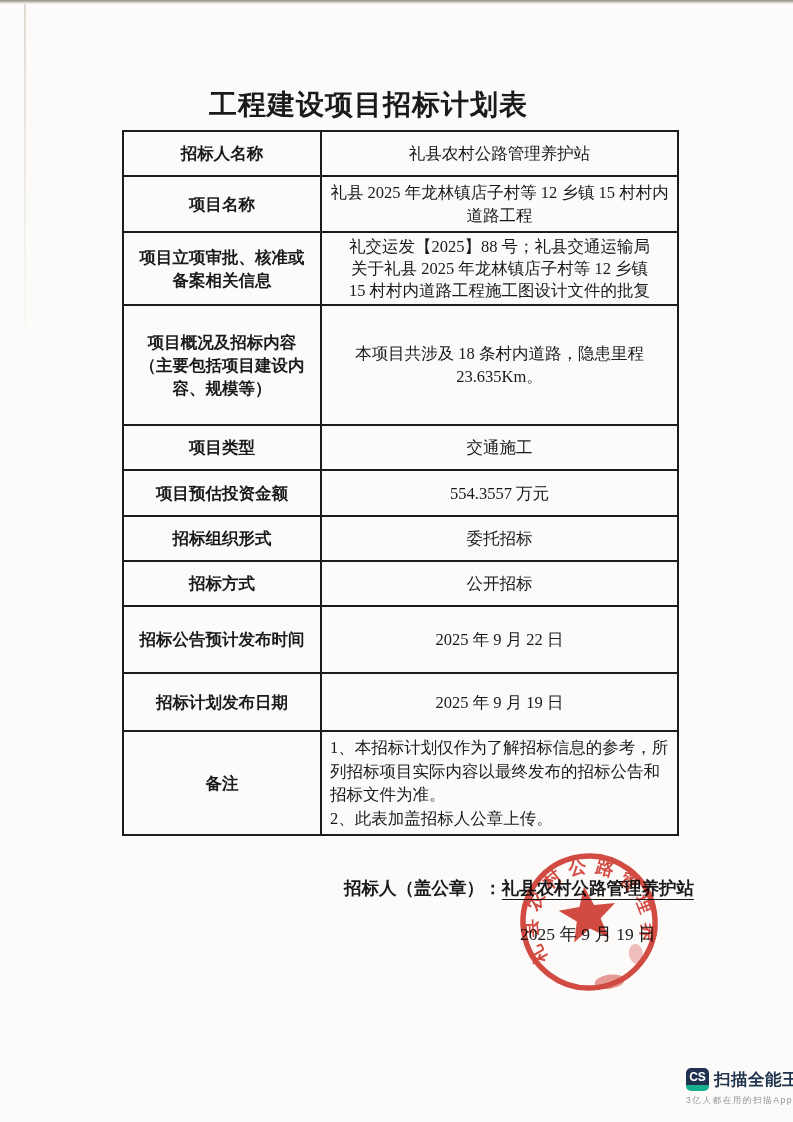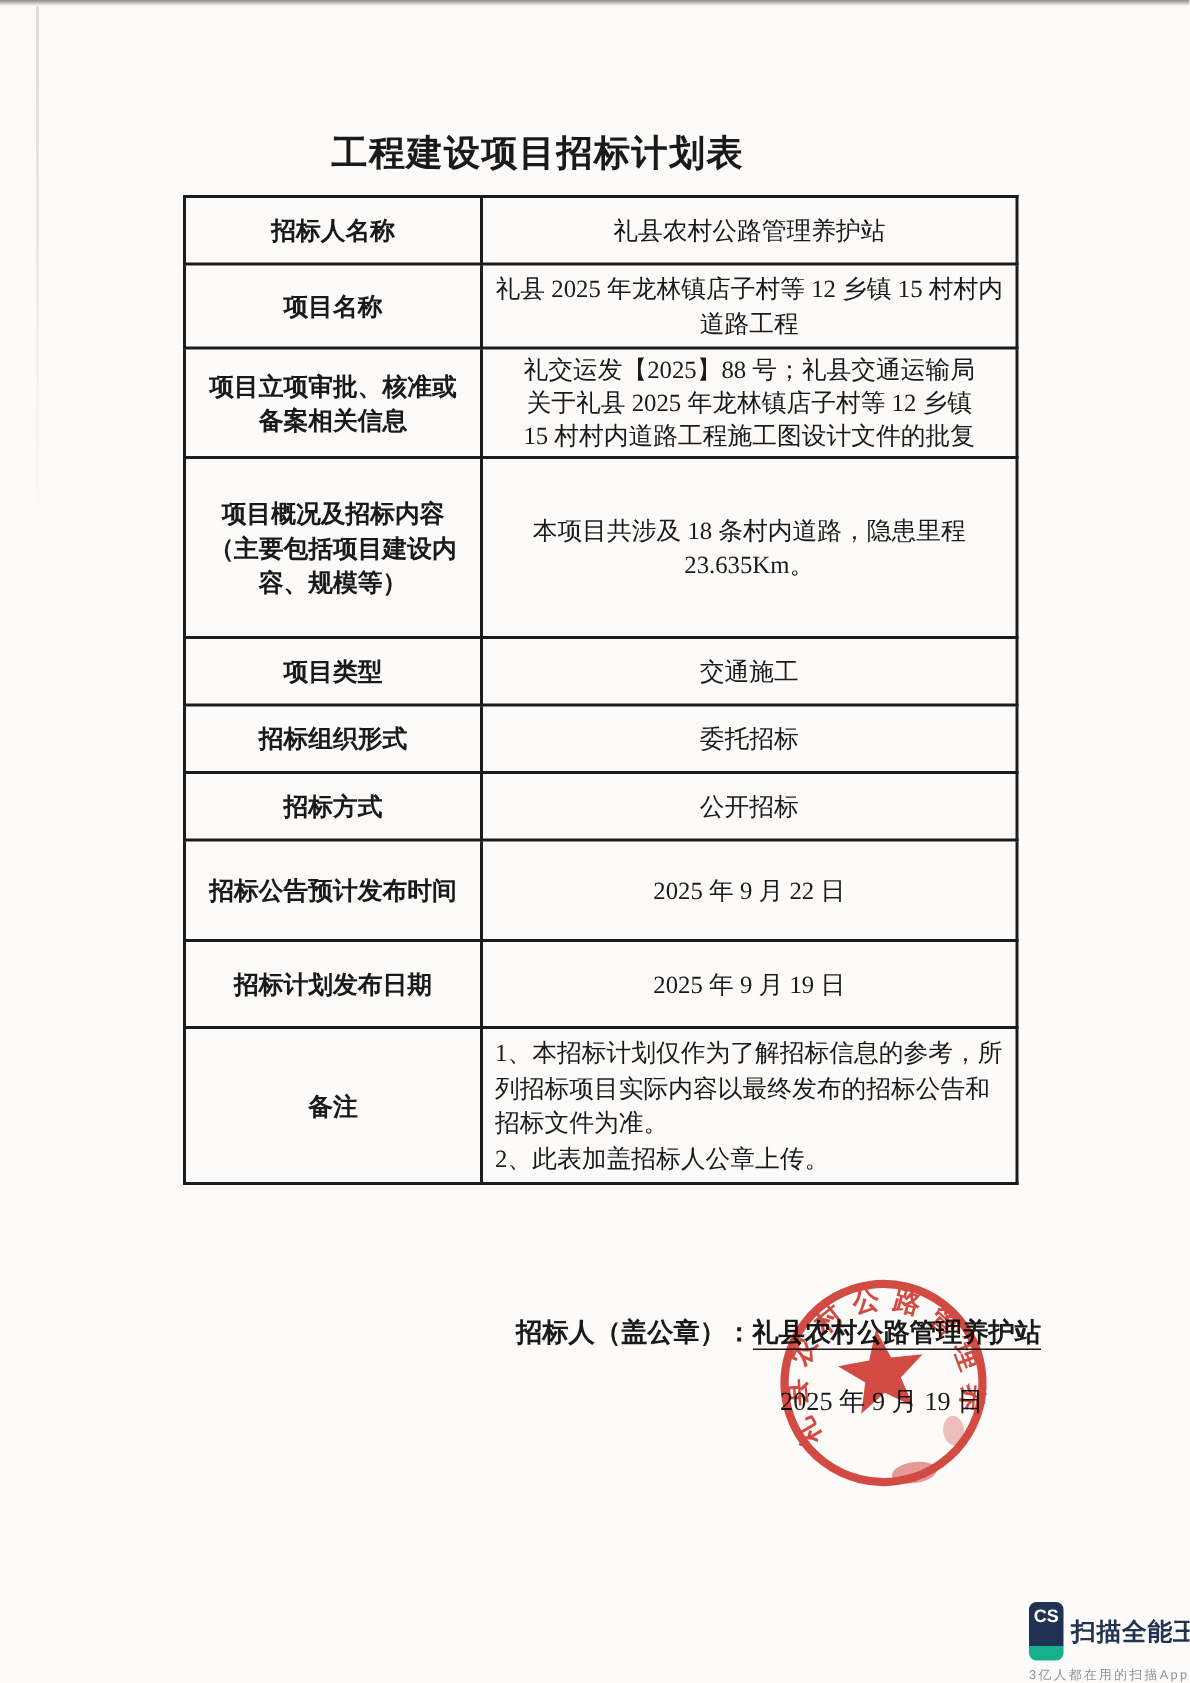--- a/index.html
+++ b/index.html
@@ -11,22 +11,22 @@
   }
   .scan-edge-top{
     position:absolute;left:0;top:0;width:793px;height:4px;
     background:linear-gradient(to bottom,#8f8a82 0%,#c8c3ba 50%,rgba(255,255,255,0) 100%);
   }
   .scan-edge-left{
     position:absolute;left:24px;top:4px;width:2px;height:350px;
     background:linear-gradient(to bottom,rgba(170,160,140,.35),rgba(170,160,140,0));
   }
   .doc-title{
-    position:absolute;left:106px;top:86px;width:505px;
-    text-align:center;font-size:24px;font-weight:bold;letter-spacing:1px;
+    position:absolute;left:116px;top:86px;width:505px;
+    text-align:center;font-size:28px;font-weight:bold;letter-spacing:1px;
   }
   table.bid-table{
     position:absolute;left:122px;top:130px;width:557px;
     border-collapse:collapse;table-layout:fixed;
   }
   .bid-table td{
     border:2px solid #1c1c1c;
     font-size:16.5px;line-height:1.4;
     padding:4px 8px;vertical-align:middle;
   }
@@ -48,21 +48,21 @@
     font-size:17.5px;white-space:nowrap;
   }
   .stamp{
     position:absolute;left:503px;top:836px;width:172px;height:172px;
     transform:rotate(-8deg);
     opacity:.88;mix-blend-mode:multiply;pointer-events:none;
   }
   .footer-brand{position:absolute;left:686px;top:1068px;width:100px;}
   .brand-row{display:flex;align-items:center;gap:5px;}
   .cs-badge{
-    width:23px;height:39px;border-radius:5px;flex:0 0 auto;
+    width:23px;height:23px;border-radius:5px;flex:0 0 auto;
     background:linear-gradient(to bottom,#203251 0%,#203251 76%,#17b08e 76%,#17b08e 100%);
     color:#fff;font-family:"Liberation Sans","DejaVu Sans",sans-serif;
     font-weight:bold;font-size:12px;text-align:center;line-height:19px;
   }
   .brand-name{
     color:#21344f;font-size:16.5px;font-weight:bold;letter-spacing:.5px;
     font-family:"Liberation Sans","DejaVu Sans",sans-serif;white-space:nowrap;
   }
   .brand-tagline{
     margin-top:4px;color:#8d9299;font-size:8.5px;letter-spacing:1.6px;
@@ -91,20 +91,24 @@
     <td class="lbl">项目立项审批、核准或备案相关信息</td>
     <td class="val" style="padding:3px 22px;line-height:1.32;">礼交运发【2025】88 号；礼县交通运输局关于礼县 2025 年龙林镇店子村等 12 乡镇 15 村村内道路工程施工图设计文件的批复</td>
   </tr>
   <tr style="height:120px;">
     <td class="lbl">项目概况及招标内容（主要包括项目建设内容、规模等）</td>
     <td class="val">本项目共涉及 18 条村内道路，隐患里程 23.635Km。</td>
   </tr>
   <tr style="height:45px;">
     <td class="lbl">项目类型</td>
     <td class="val">交通施工</td>
+  </tr>
+  <tr style="height:46px;">
+    <td class="lbl">项目预估投资金额</td>
+    <td class="val">554.3557 万元</td>
   </tr>
   <tr style="height:45px;">
     <td class="lbl">招标组织形式</td>
     <td class="val">委托招标</td>
   </tr>
   <tr style="height:45px;">
     <td class="lbl">招标方式</td>
     <td class="val">公开招标</td>
   </tr>
   <tr style="height:67px;">

